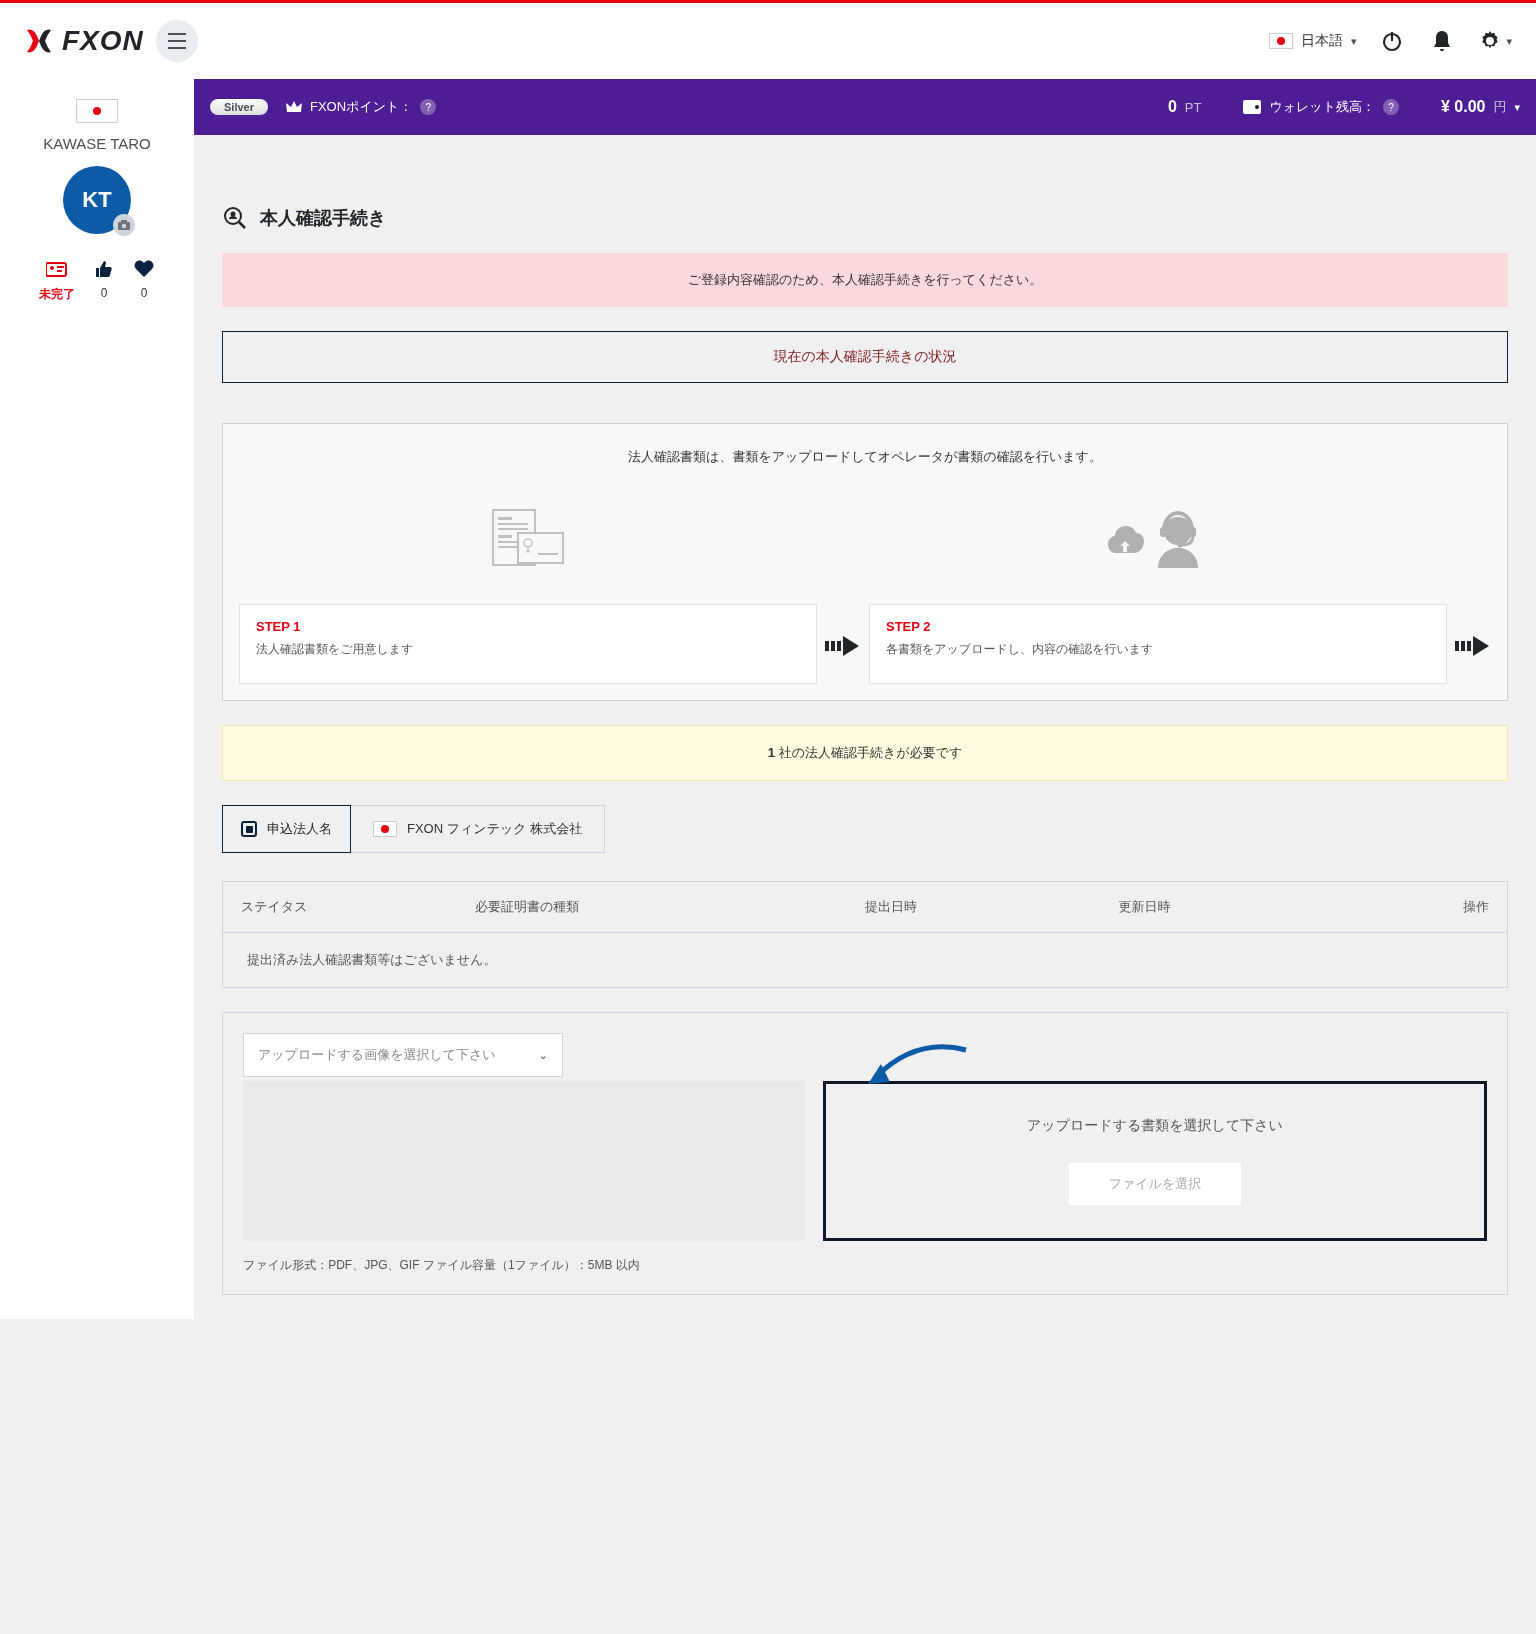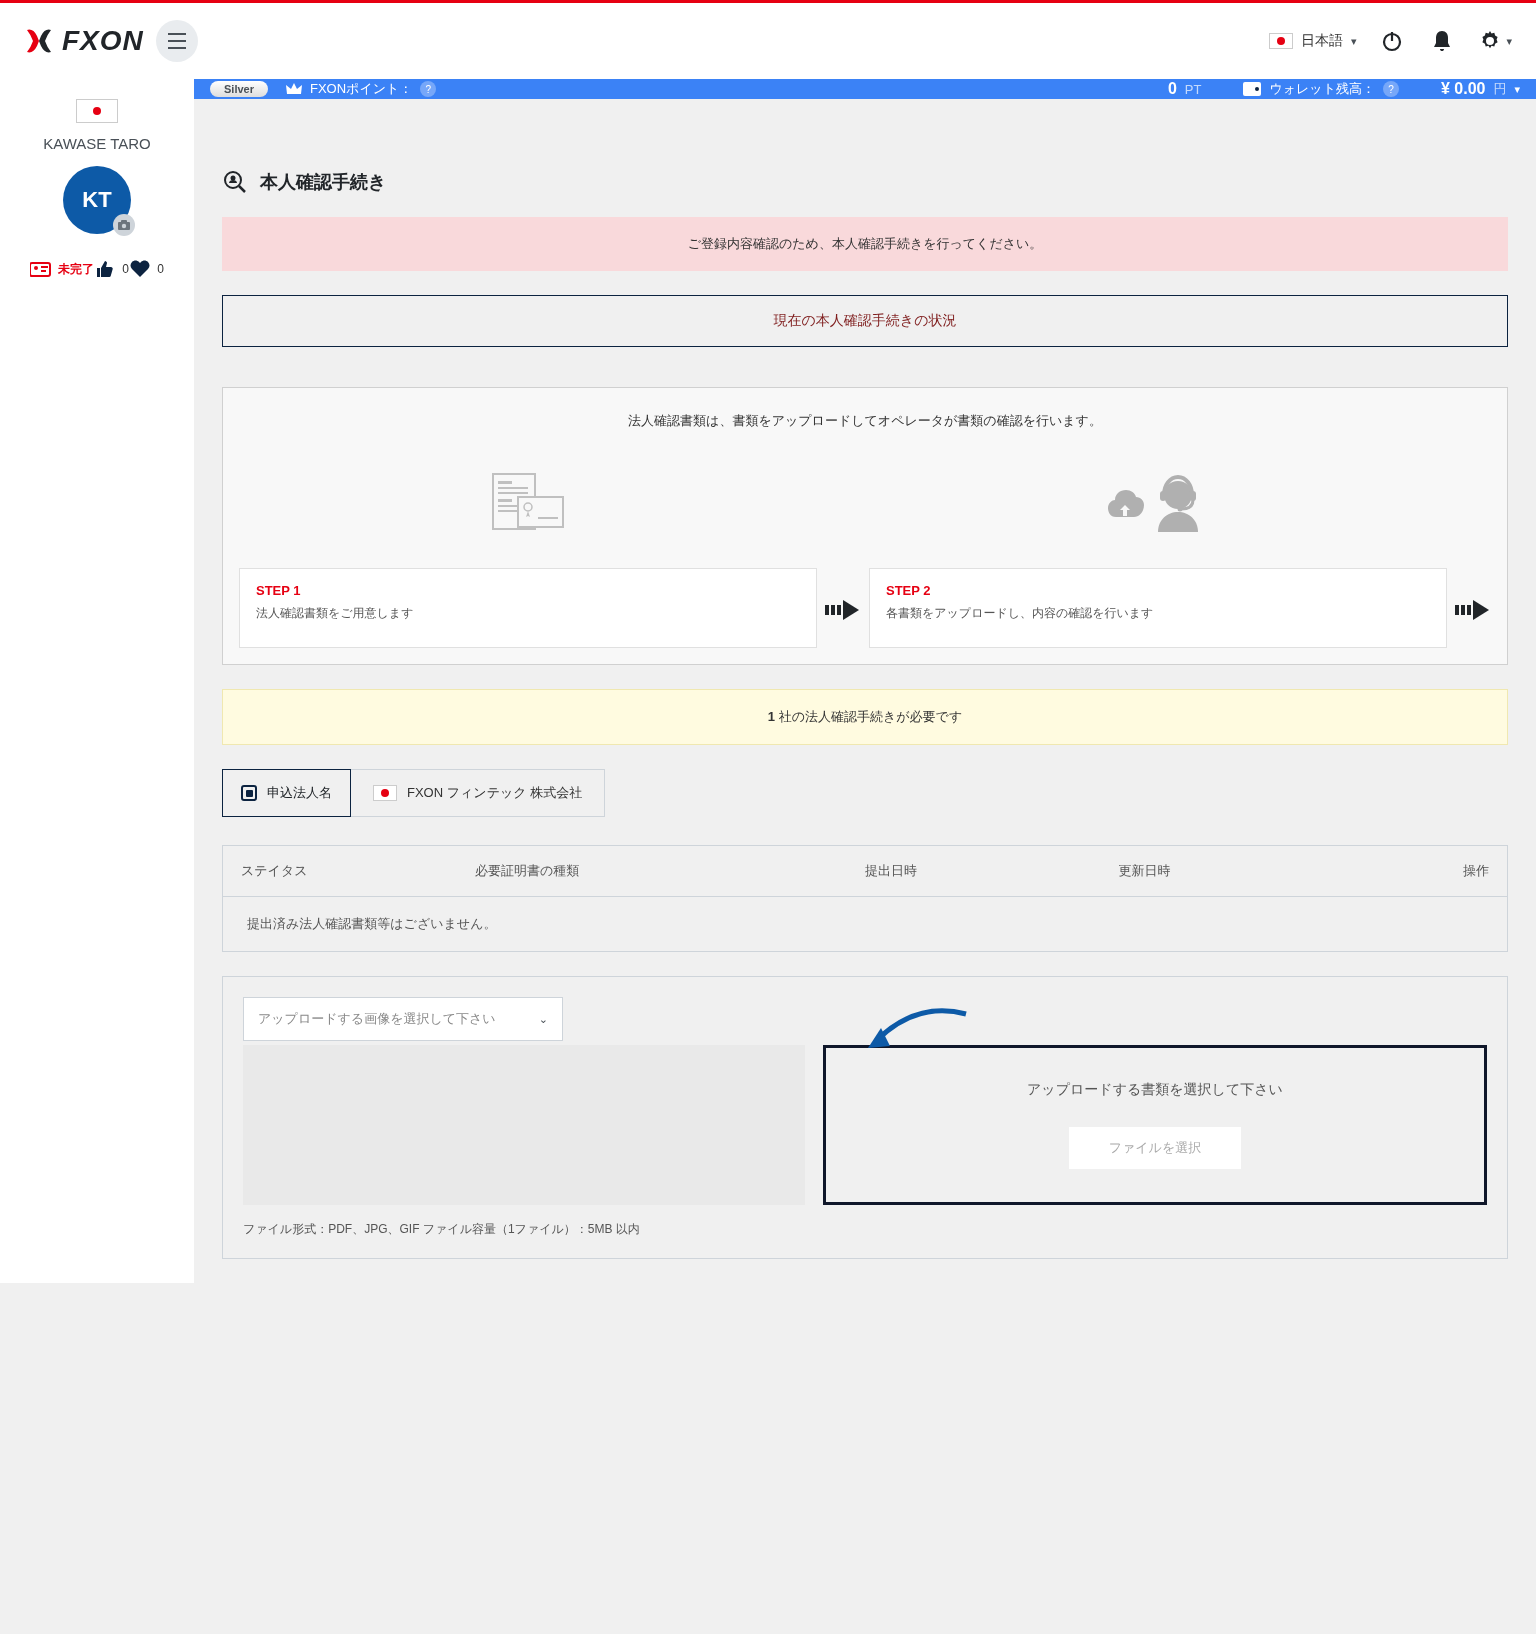--- a/index.html
+++ b/index.html
@@ -80,31 +80,31 @@
       position: absolute;
       bottom: -2px; right: -4px;
       width: 22px; height: 22px;
       border-radius: 50%;
       background: #ced4da;
       display: flex;
       align-items: center;
       justify-content: center;
     }
     .sidebar-stats { display: flex; justify-content: space-around; margin-top: 24px; padding: 0 18px; }
-    .stat-item { display: flex; flex-direction: row; align-items: center; gap: 6px; }
+    .stat-item { display: flex; flex-direction: column; align-items: center; gap: 6px; }
     .stat-icon { width: 22px; height: 22px; display: flex; align-items: center; justify-content: center; }
     .stat-label { font-size: 12px; }
     .stat-label.red { color: #e60012; font-weight: 600; }
     .main { flex: 1; display: flex; flex-direction: column; }
     .info-bar {
-      background: #3b82f6;
+      background: #4c1d95;
       color: #fff;
       display: flex;
       align-items: center;
-      padding: 1px 16px;
+      padding: 19px 16px;
       gap: 18px;
       font-size: 13px;
     }
     .tier-badge {
       background: linear-gradient(#fff,#ddd);
       color: #495057;
       padding: 2px 14px;
       border-radius: 10px;
       font-size: 11px;
       font-weight: 700;

